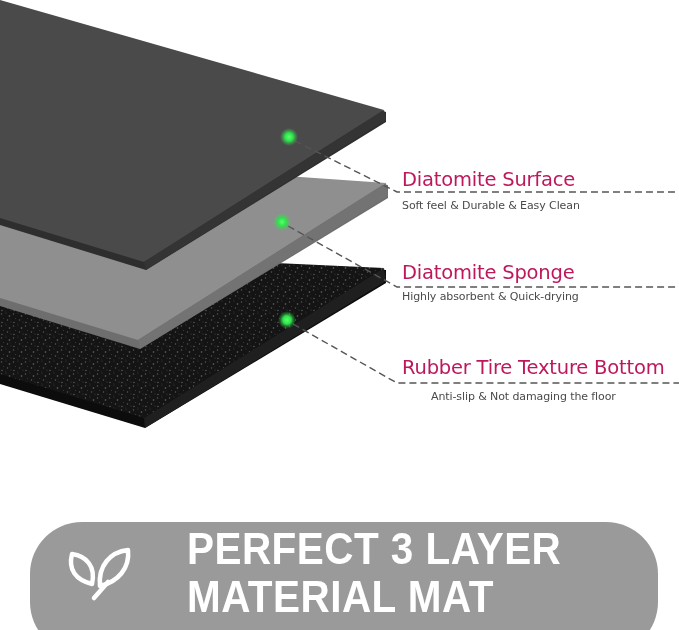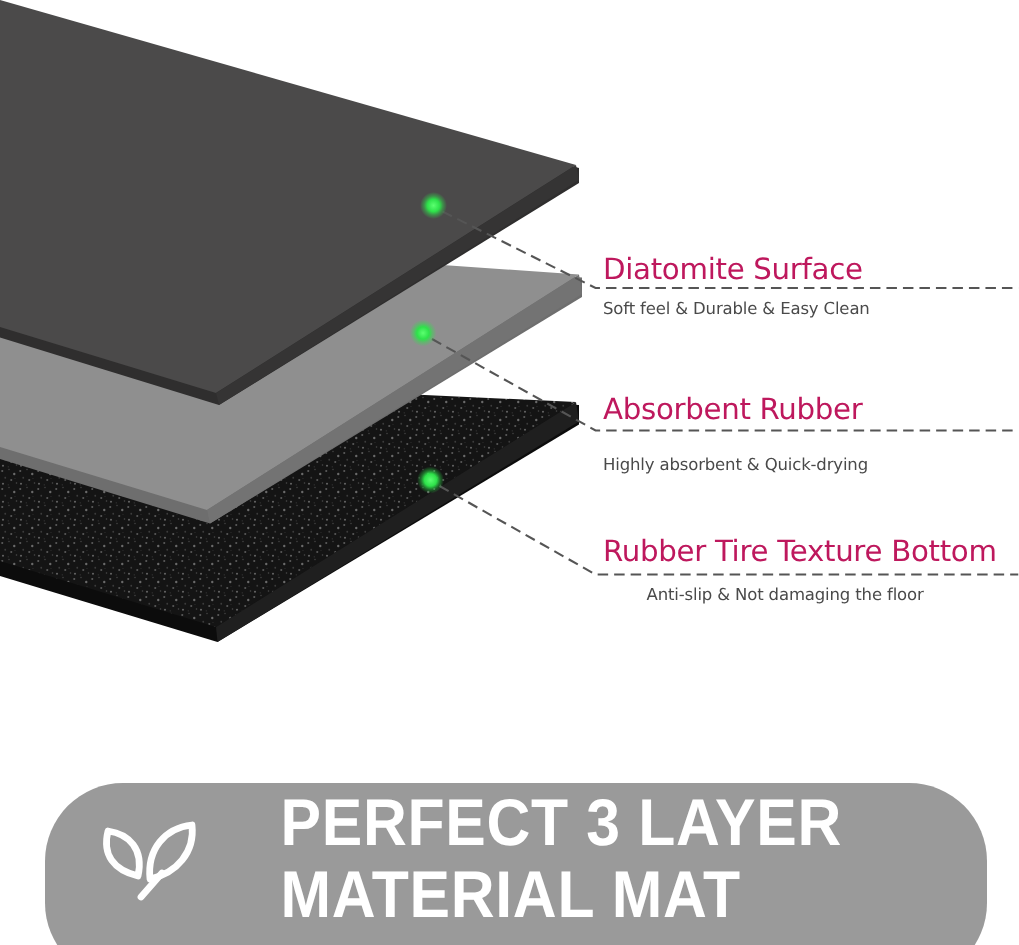--- a/index.html
+++ b/index.html
@@ -120,22 +120,22 @@
   <g>
     <circle cx="289" cy="137" r="9" fill="url(#glow)"></circle>
     <circle cx="282" cy="222" r="9" fill="url(#glow)"></circle>
     <circle cx="287" cy="320" r="9" fill="url(#glow)"></circle>
   </g>
 </svg>
 
 <div class="label-title" style="top:168px;">Diatomite Surface</div>
 <div class="label-sub" style="top:199px;">Soft feel &amp; Durable &amp; Easy Clean</div>
 
-<div class="label-title" style="top:261px;">Absorbent Rubber</div>
-<div class="label-sub" style="top:303px;">Highly absorbent &amp; Quick-drying</div>
+<div class="label-title" style="top:261px;">Diatomite Sponge</div>
+<div class="label-sub" style="top:290px;">Highly absorbent &amp; Quick-drying</div>
 
 <div class="label-title" style="top:356px;text-align:center;">Rubber Tire Texture Bottom</div>
 <div class="label-sub" style="top:390px;margin-left:29px;">Anti-slip &amp; Not damaging the floor</div>
 
 <div id="banner">
   <svg id="banner-icon" viewBox="0 0 70 62" xmlns="http://www.w3.org/2000/svg">
     <g fill="none" stroke="#ffffff" stroke-width="4.5" stroke-linecap="round" stroke-linejoin="round">
 
       <path d="M30 54 L44 38"></path>
 

